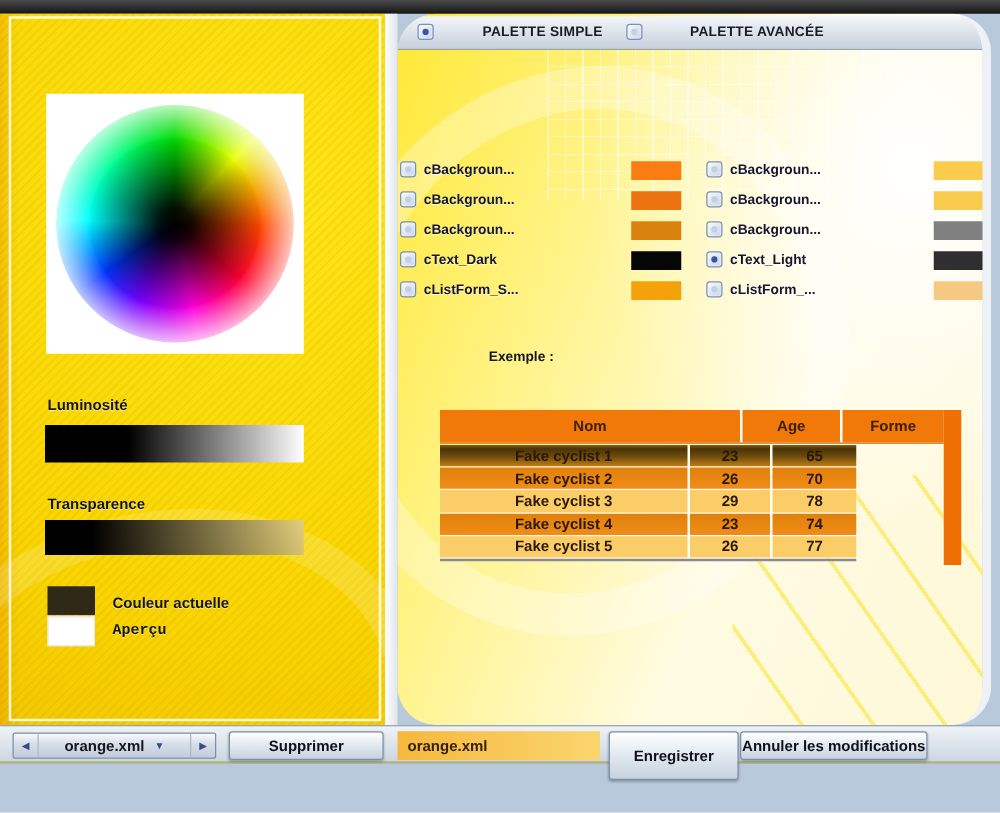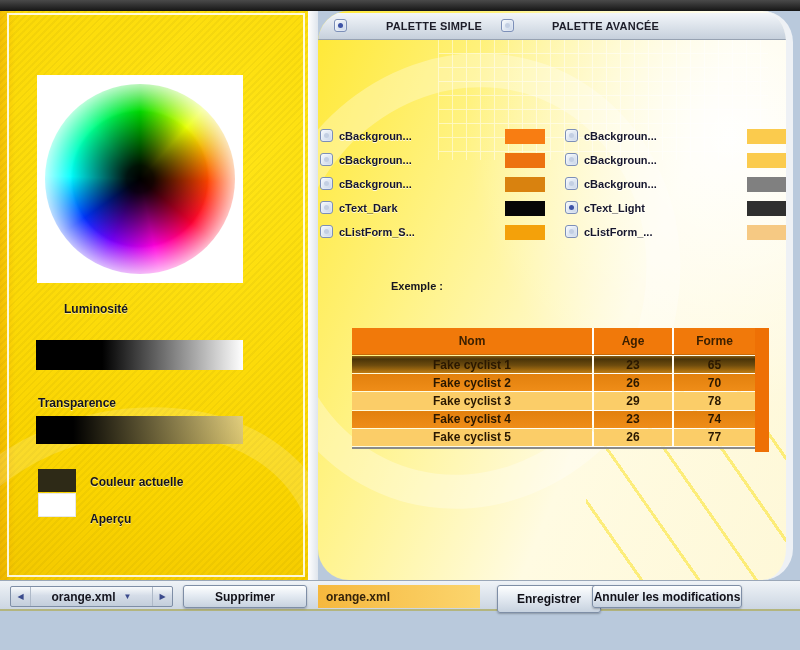--- a/index.html
+++ b/index.html
@@ -25,32 +25,32 @@
   .wheel-box { position:absolute; left:37px; top:64px; width:206px; height:208px; background:#fff; }
   .wheel { position:absolute; left:8px; top:9px; width:190px; height:190px; border-radius:50%;
     background:
       radial-gradient(circle at 50% 50%, rgba(255,255,255,0) 50%, rgba(255,255,255,.78) 72%, #ffffff 92%),
       radial-gradient(circle at 50% 50%, #000 0%, rgba(0,0,0,.92) 10%, rgba(0,0,0,0) 52%),
       conic-gradient(from 0deg, #00dc00 0deg, #e8ff00 42deg, #ff4400 92deg, #ff0033 130deg,
         #ff00dd 168deg, #7700ff 205deg, #0033ff 235deg, #00ffff 272deg, #00ff88 318deg, #00dc00 360deg); }
 
   .lbl { position:absolute; font-size:12px; font-weight:bold; color:#14141f;
     text-shadow:0 1px 0 rgba(255,255,255,.55); white-space:nowrap; }
-  .lum-lbl { left:38px; top:291px;margin-left:26px; }
+  .lum-lbl { left:38px; top:306px; }
   .tra-lbl { left:38px; top:385px; }
   .bar { position:absolute; left:36px; width:207px; }
   .lum-bar { top:329px; height:30px; background:linear-gradient(to right,#000 0%,#000 32%,#fff 100%); }
   .tra-bar { top:405px; height:28px;
     background:linear-gradient(to right, rgba(0,0,0,1) 0%, rgba(0,0,0,1) 18%, rgba(40,36,10,0) 100%),
                linear-gradient(#e3cf7e,#d6c270); }
   .swatch { position:absolute; left:38px; width:38px; }
   .cur-swatch { top:458px; height:23px; }
   .pre-swatch { top:482px; height:24px; border:1px solid #e8e8e8; }
   .cur-lbl { left:90px; top:464px; }
-  .pre-lbl { left:90px; top:501px; }
+  .pre-lbl { left:90px; top:486px;font-family:Liberation Mono, monospace; }
 
   
   .divider { position:absolute; left:308px; top:11px; width:10px; height:569px;
     background:linear-gradient(to right,#ffffff,#dfe5ec); }
 
   
   .right-panel { position:absolute; left:318px; top:11px; width:475px; height:569px; overflow:hidden;
     border-right:7px solid #eef1f5;
     background:
       radial-gradient(ellipse at 88% 22%, rgba(255,255,255,.95) 0%, rgba(255,255,255,0) 45%),
@@ -87,21 +87,21 @@
   .exemple-lbl { position:absolute; left:30px; top:269px; font-size:11px; font-weight:bold; color:#15151f;margin-left:43px; }
 
   
   .ex-table { position:absolute; left:34px; top:296px; width:417px; height:147px; }
   .ex-title { position:absolute; left:0; top:0; width:403px; height:20px;
     background:linear-gradient(#f4f7fa,#ccd6e0); border:1px solid #8d97a5;
     display:flex; align-items:center; justify-content:center;
     font-size:11px; font-weight:bold; color:#2c2c3a; }
   .ex-head { position:absolute; left:0; top:21px; width:403px; height:27px; display:flex;
     background:rgba(255,255,255,.85); border-bottom:1px solid #c86a08; }
-  .ex-rows { position:absolute; left:0; top:49px; width:403px; height:93px;
+  .ex-rows { position:absolute; left:0; top:49px; width:333px; height:93px;
     display:flex; flex-direction:column; background:rgba(255,255,255,.7);
     border-bottom:2px solid #8a8a8a; }
   .trow { flex:1; display:flex; margin-bottom:1px; }
   .cell { display:flex; align-items:center; justify-content:center;
     font-size:12px; font-weight:bold; color:#2a1800; }
   .c-nom { width:240px; margin-right:2px; }
   .c-age { width:78px; margin-right:2px; }
   .c-forme { width:81px; }
   .ex-head .cell { background:#f1790a; color:#3c2000; }
   .row-sel .cell { background:linear-gradient(to bottom,#8a5e14 0%,#4a3408 18%,#6e4c0e 55%,#aa6f10 88%,#c07c12 100%); }
@@ -115,21 +115,21 @@
     border-bottom:2px solid #b3b57f; }
   .footer2 { position:absolute; left:0; top:613px; width:800px; height:34px;
     background:linear-gradient(#e6ecf2,#c9d4e0); border-bottom:2px solid #8fa3bd; }
 
   .btn { position:absolute; display:flex; align-items:center; justify-content:center;
     background:linear-gradient(#feffff,#e6ecf3 42%,#c7d2df 100%);
     border:1px solid #7e8ea6; border-radius:3px;
     font-size:12px; font-weight:bold; color:#101018; box-shadow:0 1px 2px rgba(0,0,0,.25);
     cursor:default; }
   .btn-supprimer { left:183px; top:4px; width:124px; height:23px; }
-  .btn-enregistrer { left:497px; top:4px; width:104px; height:28px; }
+  .btn-enregistrer { left:487px; top:4px; width:104px; height:39px; }
   .btn-annuler { left:592px; top:4px; width:150px; height:23px; }
   .btn-ok { left:656px; top:6px; width:136px; height:24px; font-size:13px; }
 
   .fileselect { position:absolute; left:10px; top:5px; width:163px; height:21px; display:flex;
     background:linear-gradient(#f8fafc,#d5dde8 45%,#c3cedb); border:1px solid #7e8ea6; border-radius:2px; }
   .fs-arrow { width:20px; display:flex; align-items:center; justify-content:center;
     font-size:8px; color:#3a4a8c; }
   .fs-prev { border-right:1px solid #aeb9c8; }
   .fs-next { border-left:1px solid #aeb9c8; }
   .fs-main { flex:1; display:flex; align-items:center; justify-content:center; gap:8px;

